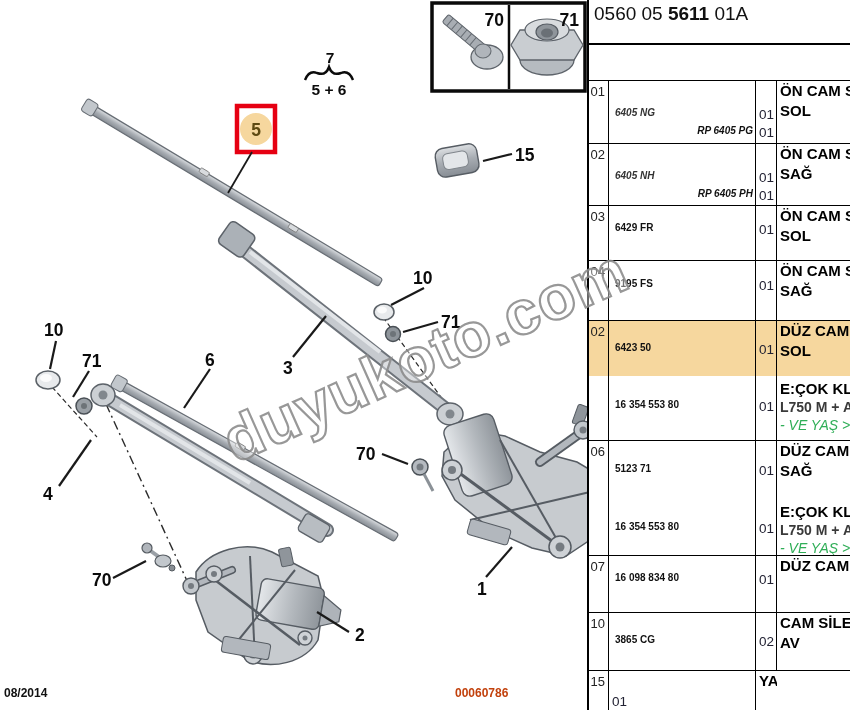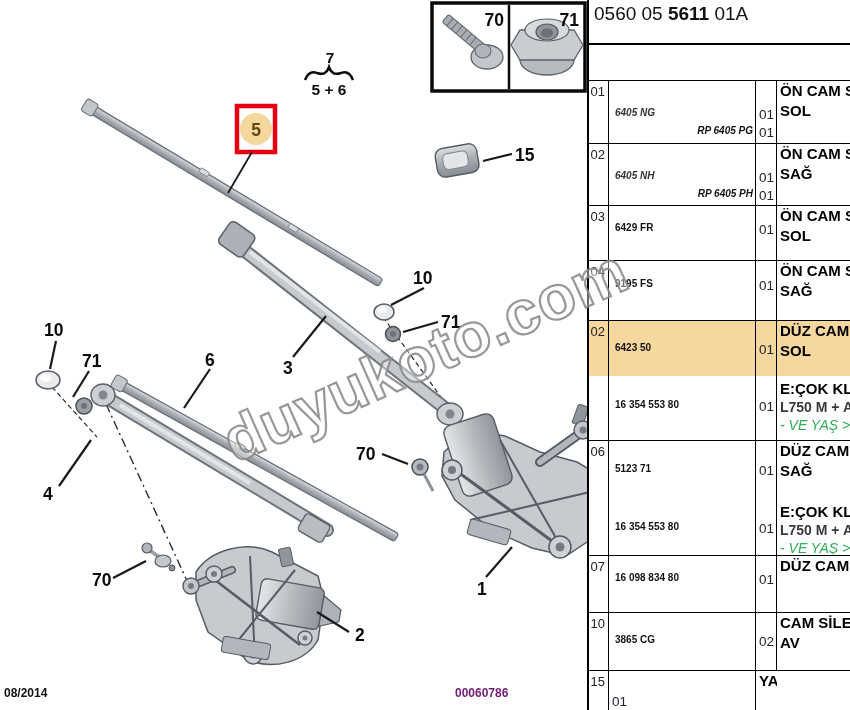--- a/index.html
+++ b/index.html
@@ -14,21 +14,21 @@
 
   
   .watermark { position:absolute; left:228px; top:408px; width:460px; height:80px;
                transform:rotate(-24deg); transform-origin:0 50%;
                font-size:62px; font-weight:bold; letter-spacing:1px;
                color:rgba(255,255,255,0.45); -webkit-text-stroke:2.2px #8d8d8d;
                opacity:.9; pointer-events:none; z-index:10; white-space:nowrap; }
 
   
   .footer-date { position:absolute; left:4px; top:686px; font-size:12px; font-weight:bold; color:#111; }
-  .footer-doc  { position:absolute; left:455px; top:686px; font-size:12px; font-weight:bold; color:#701a75; }
+  .footer-doc  { position:absolute; left:455px; top:686px; font-size:12px; font-weight:bold; color:#c2410c; }
 
   
   .panel { position:absolute; left:587px; top:0; width:263px; height:710px;
            border-left:2px solid #000; background:#fff; z-index:5; }
   .title { height:45px; border-bottom:2px solid #000; font-size:19px; color:#111;
            padding:3px 10px 0 5px; white-space:pre; }
   .title .b { font-weight:bold; }
   .subhead { height:36px; border-bottom:1px solid #000; }
 
   .trow { position:relative; display:grid; grid-template-columns:20px 147px 21px 1fr;

